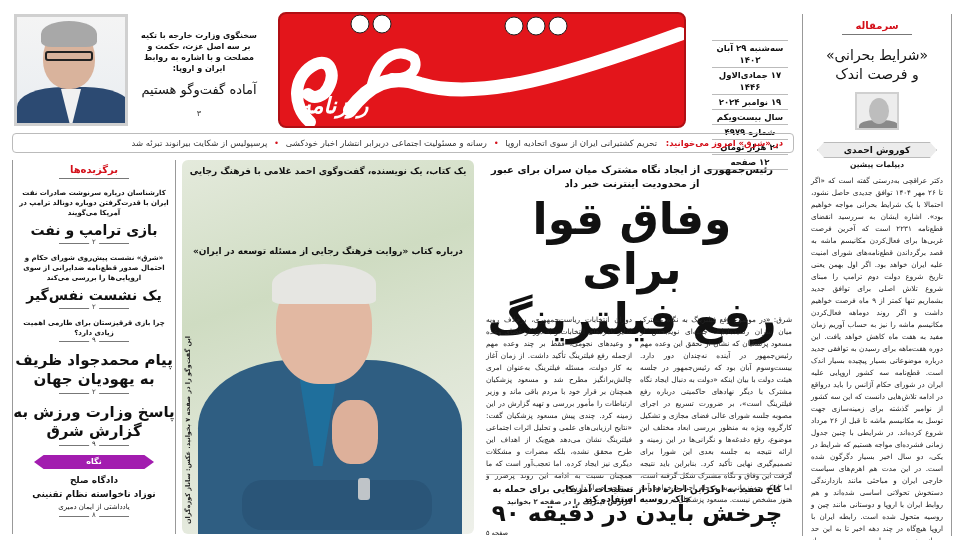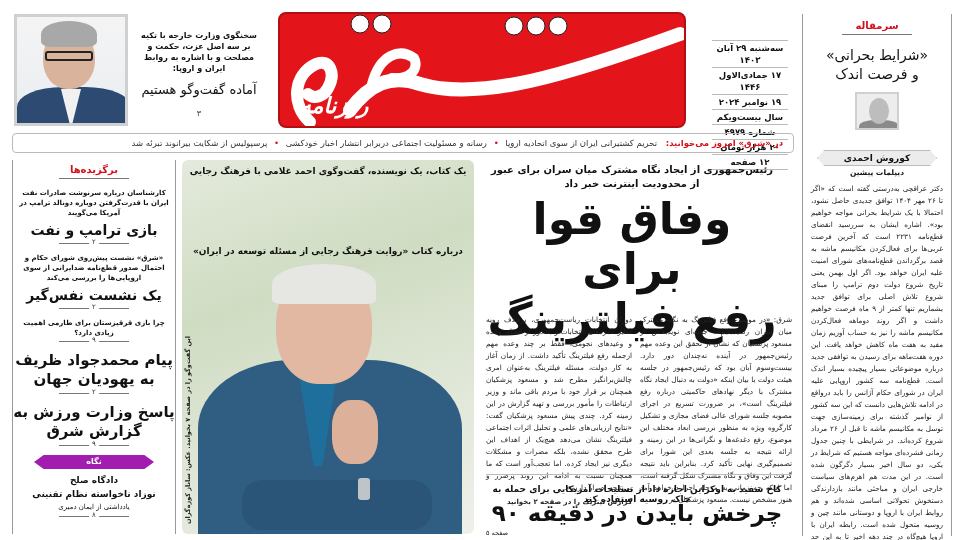--- a/index.html
+++ b/index.html
@@ -74,21 +74,21 @@
     .bottom-title { left: 482px; top: 498px; width: 310px; text-align: center; font-size: 23px; font-weight: bold; line-height: 30px; }
     .bottom-pg { left: 486px; top: 529px; font-size: 6.5px; }
 
     
     .rightcol { left: 802px; top: 14px; width: 150px; height: 522px; border-left: 1px solid #999; border-right: 1px solid #999; text-align: center; }
     .ed-label { color: #d4101a; font-size: 10px; font-weight: bold; margin-top: 6px; }
     .ed-title { font-size: 14px; line-height: 19px; margin-top: 6px; }
     .ed-photo { width: 44px; height: 38px; margin: 8px auto 0; border: 2px solid #d0d0d0; background: #ededed; position: relative; overflow: hidden; }
     .ed-photo .f { position: absolute; left: 12px; top: 4px; width: 20px; height: 26px; border-radius: 50%; background: #bdbdbd; }
     .ed-photo .b { position: absolute; left: 2px; top: 26px; width: 40px; height: 16px; border-radius: 40% 40% 0 0; background: #8a8a8a; }
-    .ed-name { width: 120px; height: 16px; margin: 20px auto 0; background: #ececec; border: 1px solid #bbb; font-size: 9px; font-weight: bold; line-height: 14px; clip-path: polygon(6% 0,94% 0,100% 50%,94% 100%,6% 100%,0 50%); }
+    .ed-name { width: 120px; height: 16px; margin: 12px auto 0; background: #ececec; border: 1px solid #bbb; font-size: 9px; font-weight: bold; line-height: 14px; clip-path: polygon(6% 0,94% 0,100% 50%,94% 100%,6% 100%,0 50%); }
     .ed-role { font-size: 7.5px; font-weight: bold; margin-top: 2px; }
     .ed-body { font-size: 7.2px; line-height: 12px; text-align: justify; padding: 6px 8px 0; color: #222; }
   </style>
 </head>
 <body>
 
 <div class="abs topleft-photo">
   <div class="tl-suit"></div>
   <div class="tl-shirt"></div>
   <div class="tl-face"></div>

